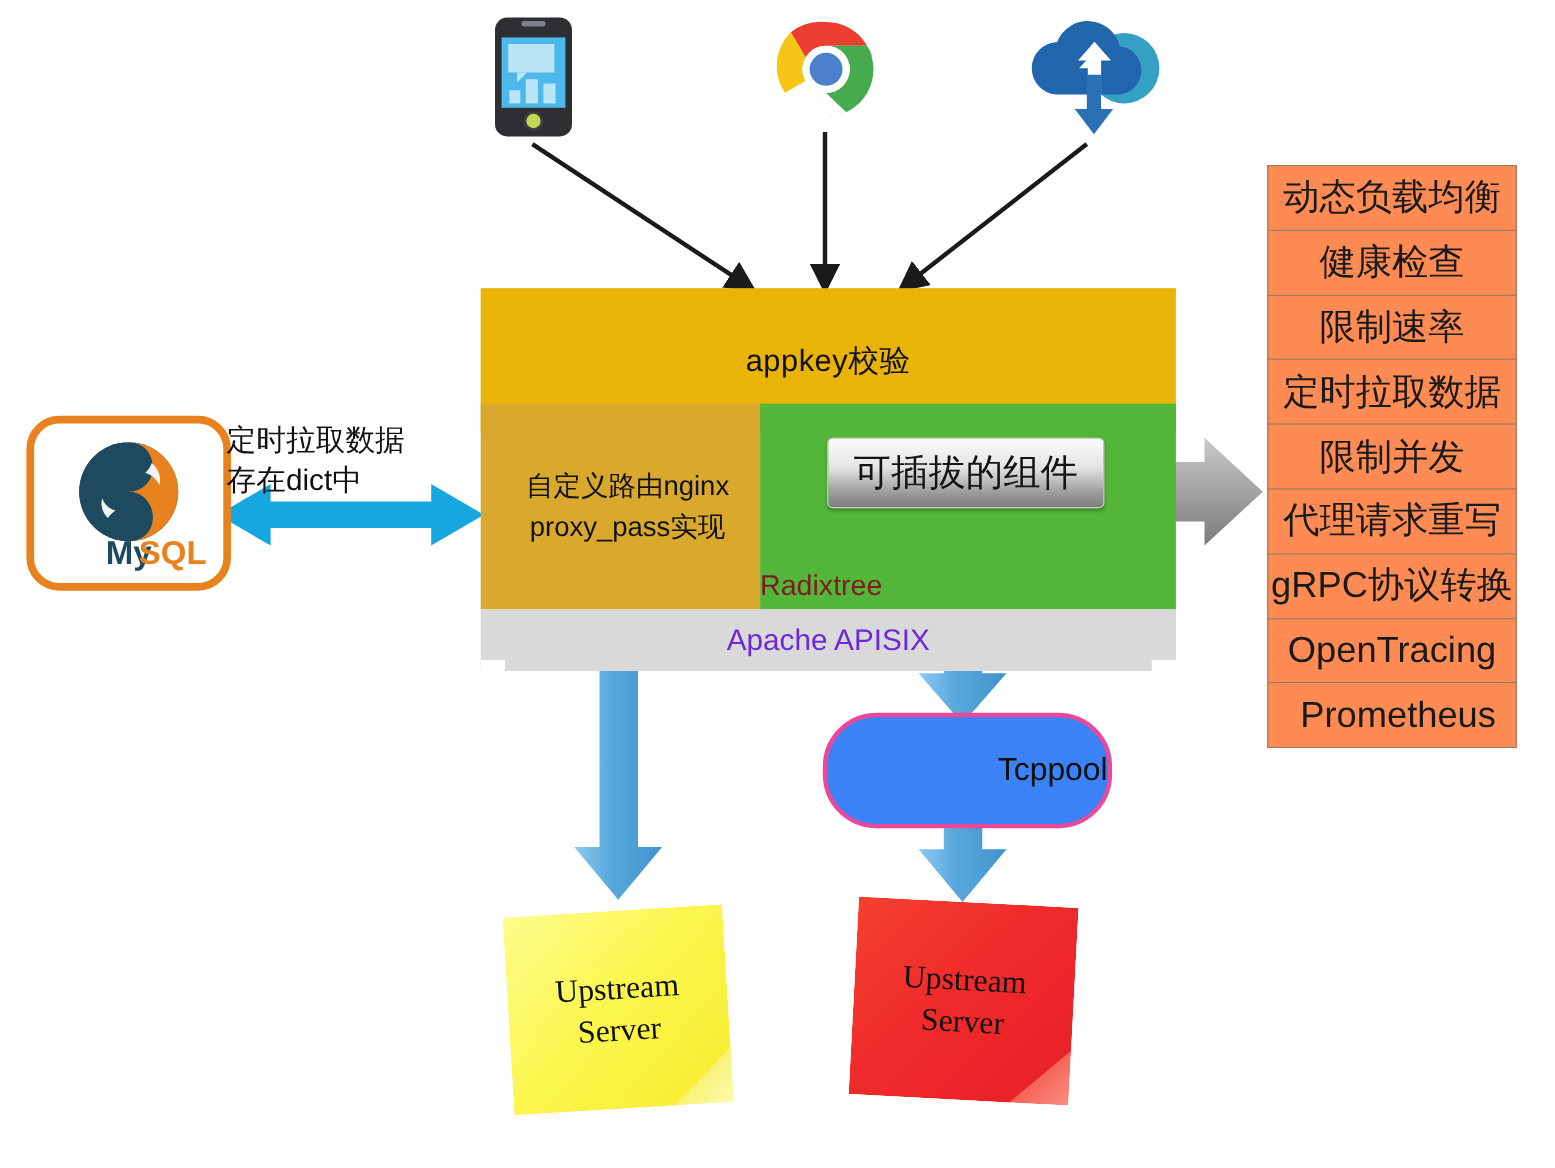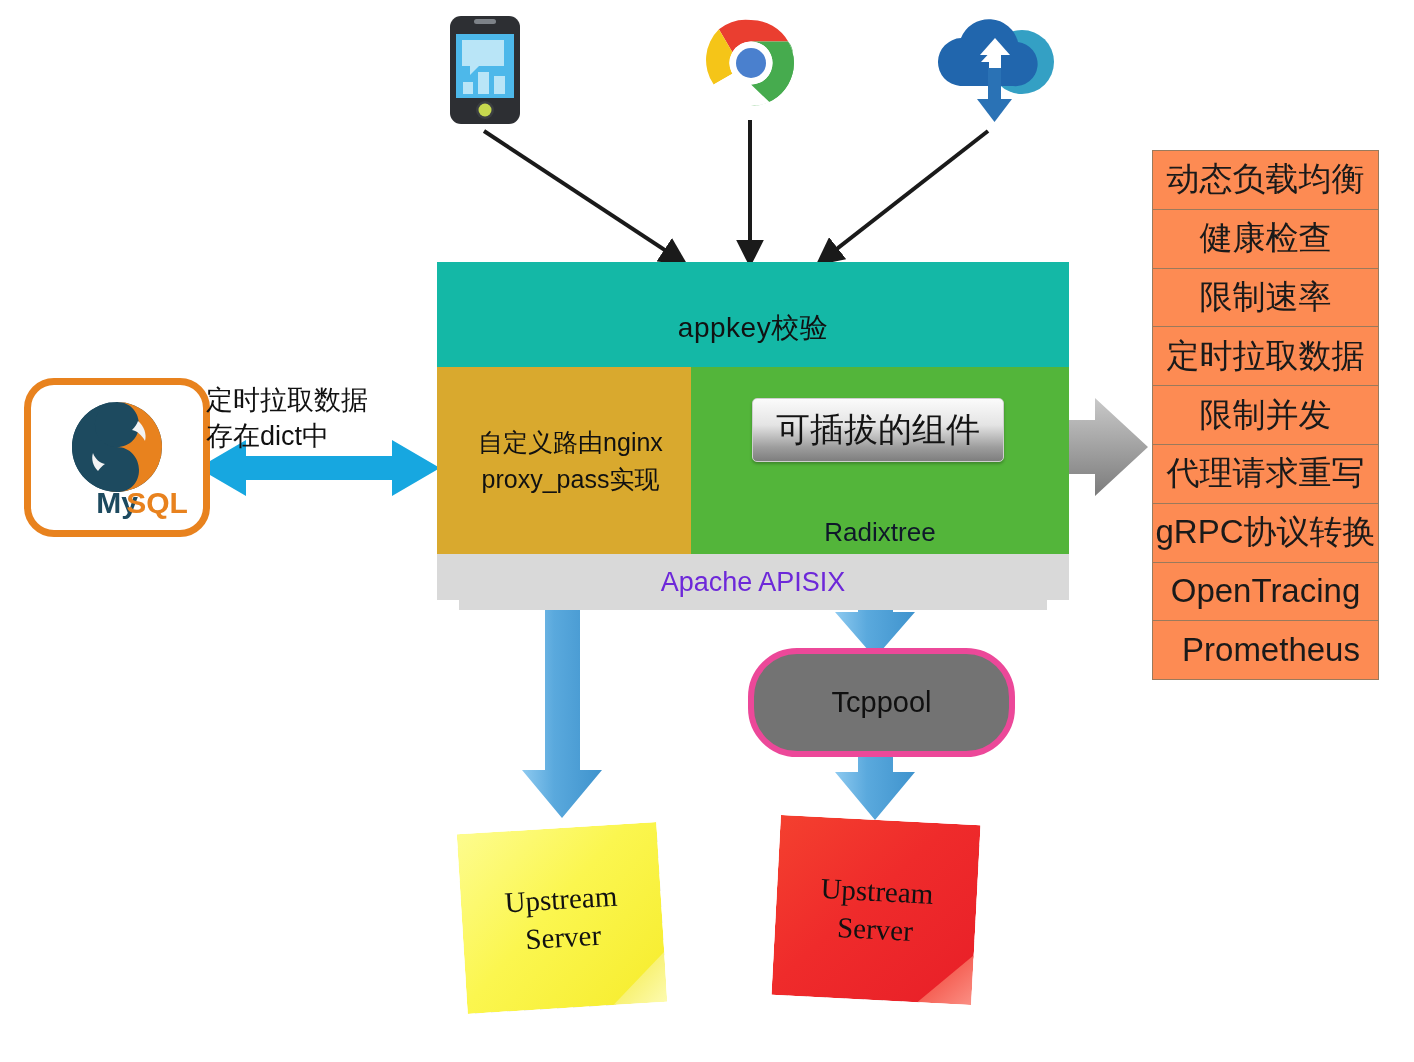--- a/index.html
+++ b/index.html
@@ -10,35 +10,35 @@
   .stage{position:absolute;left:0;top:0;width:1414px;height:1062px;}
   .abs{position:absolute;}
 
   
   svg.layer{position:absolute;left:0;top:0;width:1414px;height:1062px;overflow:visible;}
 
   
   #apisix-block{left:437px;top:262px;width:632px;height:348px;}
   .appkey-band{
     position:absolute;left:0;top:0;width:632px;height:131px;
-    background:#14b8a6;display:flex;align-items:center;justify-content:center;
+    background:#eab308;display:flex;align-items:center;justify-content:center;
   }
   .appkey-band span{font-size:28px;color:#111;letter-spacing:.5px;}
   .mid-row{position:absolute;left:0;top:105px;width:632px;height:187px;display:flex;}
   .panel-route{
     width:246px;height:187px;background:#d9a92e;
     display:flex;align-items:center;justify-content:center;
     text-align:center;color:#111;font-size:25px;line-height:1.45;padding-left:13px;
   }
   .panel-radix{
     width:386px;height:187px;background:#53b53a;position:relative;
   }
   .radix-label{
-    position:absolute;left:0;right:0;bottom:6px;text-align:center;
-    font-size:26px;color:#0f172a;
+    position:absolute;left:0;right:0;bottom:6px;
+    font-size:26px;color:#7f1d1d;
   }
   .apisix-foot{
     position:absolute;left:0;top:292px;width:632px;height:56px;background:#d9d9d9;
     display:flex;align-items:center;justify-content:center;
   }
   .apisix-foot span{font-size:27px;color:#6d28d9;}
   .foot-notch{position:absolute;top:338px;height:10px;background:#ffffff;}
 
   
   #plugin-banner{
@@ -62,23 +62,23 @@
   
   #mysql-card{
     left:24px;top:378px;width:172px;height:145px;background:#ffffff;
     border:7px solid #e8821e;border-radius:30px;
     display:flex;align-items:center;justify-content:center;
   }
   #mysql-caption{left:206px;top:382px;width:222px;text-align:left;font-size:27px;color:#111;line-height:1.35;}
 
   
   #tcppool{
-    left:748px;top:648px;width:255px;height:97px;background:#737373;
-    border:6px solid #ec4899;border-radius:49px;
-    display:flex;align-items:center;justify-content:center;
+    left:748px;top:648px;width:255px;height:97px;background:#3b82f6;
+    border:4px solid #ec4899;border-radius:49px;
+    display:flex;align-items:center;justify-content:flex-end;
   }
   #tcppool span{font-size:29px;color:#101010;}
 
   
   .note{width:200px;height:180px;position:absolute;}
   .note .sheet{
     position:absolute;inset:0;
     display:flex;flex-direction:column;align-items:center;justify-content:center;
     font-family:"Liberation Serif","DejaVu Serif",serif;
     font-size:29px;color:#111;line-height:1.32;

